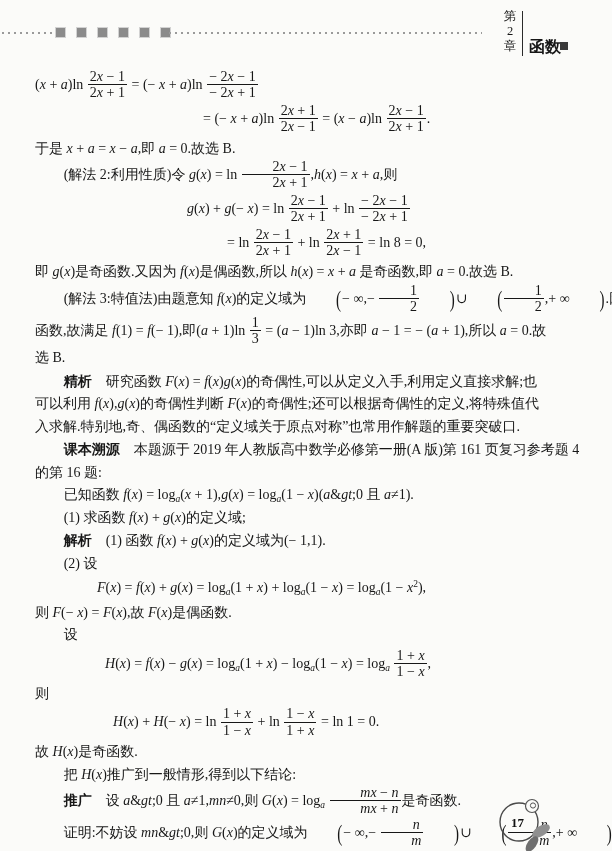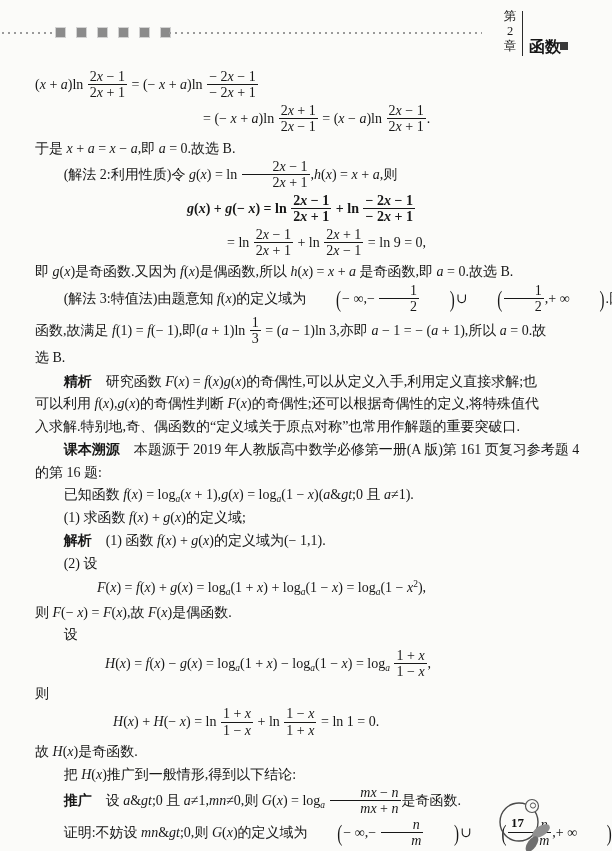--- a/index.html
+++ b/index.html
@@ -25,21 +25,21 @@
   .section-sq{position:absolute;left:560px;top:42px;width:8px;height:8px;background:#3a3a3a;}
 
   
   .content{position:absolute;top:68px;left:35px;width:547px;}
   .line{font-size:14px;line-height:22.5px;white-space:nowrap;}
   .line i{font-style:italic;}
   .indent{text-indent:2.05em;}
   .eq{margin:2px 0;}
   .c1{}
   .c2{margin-left:168px;}
-  .c3{margin-left:152px;font-weight:bold;}
+  .c3{margin-left:152px;}
   .c4{margin-left:192px;}
   .c5{margin-left:62px;}
   .c6{margin-left:70px;}
   .c7{margin-left:78px;}
   .bold{font-weight:700;font-family:"Liberation Sans","DejaVu Sans",sans-serif;}
   .frac{display:inline-block;vertical-align:middle;text-align:center;
     font-size:14px;line-height:1.1;margin:0 1px;position:relative;top:-1px;}
   .frac .num,.frac .den{display:block;padding:0 2px;}
   .frac .den{border-top:1px solid #171717;}
   sub{font-size:9.5px;vertical-align:-3px;line-height:0;}
@@ -75,21 +75,21 @@
     <span class="section">函数</span>
     <span class="section-sq"></span>
   </div>
 
   <div class="content">
       <div class="line eq c1"><span>(<i>x</i> + <i>a</i>)ln </span><span class="frac"><span class="num">2<i>x</i> − 1</span><span class="den">2<i>x</i> + 1</span></span><span> = (− <i>x</i> + <i>a</i>)ln </span><span class="frac"><span class="num">− 2<i>x</i> − 1</span><span class="den">− 2<i>x</i> + 1</span></span></div>
       <div class="line eq c2"><span>= (− <i>x</i> + <i>a</i>)ln </span><span class="frac"><span class="num">2<i>x</i> + 1</span><span class="den">2<i>x</i> − 1</span></span><span> = (<i>x</i> − <i>a</i>)ln </span><span class="frac"><span class="num">2<i>x</i> − 1</span><span class="den">2<i>x</i> + 1</span></span><span>.</span></div>
       <div class="line body"><span>于是 <i>x</i> + <i>a</i> = <i>x</i> − <i>a</i>,即 <i>a</i> = 0.故选 B.</span></div>
       <div class="line body indent"><span>(解法 2:利用性质)令 <i>g</i>(<i>x</i>) = ln </span><span class="frac"><span class="num">2<i>x</i> − 1</span><span class="den">2<i>x</i> + 1</span></span><span>,<i>h</i>(<i>x</i>) = <i>x</i> + <i>a</i>,则</span></div>
       <div class="line eq c3"><span><i>g</i>(<i>x</i>) + <i>g</i>(− <i>x</i>) = ln </span><span class="frac"><span class="num">2<i>x</i> − 1</span><span class="den">2<i>x</i> + 1</span></span><span> + ln </span><span class="frac"><span class="num">− 2<i>x</i> − 1</span><span class="den">− 2<i>x</i> + 1</span></span></div>
-      <div class="line eq c4"><span>= ln </span><span class="frac"><span class="num">2<i>x</i> − 1</span><span class="den">2<i>x</i> + 1</span></span><span> + ln </span><span class="frac"><span class="num">2<i>x</i> + 1</span><span class="den">2<i>x</i> − 1</span></span><span> = ln 9 = 0,</span></div>
+      <div class="line eq c4"><span>= ln </span><span class="frac"><span class="num">2<i>x</i> − 1</span><span class="den">2<i>x</i> + 1</span></span><span> + ln </span><span class="frac"><span class="num">2<i>x</i> + 1</span><span class="den">2<i>x</i> − 1</span></span><span> = ln 8 = 0,</span></div>
       <div class="line body"><span>即 <i>g</i>(<i>x</i>)是奇函数.又因为 <i>f</i>(<i>x</i>)是偶函数,所以 <i>h</i>(<i>x</i>) = <i>x</i> + <i>a</i> 是奇函数,即 <i>a</i> = 0.故选 B.</span></div>
       <div class="line body indent"><span>(解法 3:特值法)由题意知 <i>f</i>(<i>x</i>)的定义域为</span><span class="bigp">(</span><span>− ∞,− </span><span class="frac"><span class="num">1</span><span class="den">2</span></span><span class="bigp">)</span><span>∪</span><span class="bigp">(</span><span class="frac"><span class="num">1</span><span class="den">2</span></span><span>,+ ∞</span><span class="bigp">)</span><span>.因为 ()是偶</span></div>
       <div class="line body"><span>函数,故满足 <i>f</i>(1) = <i>f</i>(− 1),即(<i>a</i> + 1)ln </span><span class="frac"><span class="num">1</span><span class="den">3</span></span><span> = (<i>a</i> − 1)ln 3,亦即 <i>a</i> − 1 = − (<i>a</i> + 1),所以 <i>a</i> = 0.故</span></div>
       <div class="line body"><span>选 B.</span></div>
       <div class="line body indent"><span class="bold">精析</span><span>　研究函数 <i>F</i>(<i>x</i>) = <i>f</i>(<i>x</i>)<i>g</i>(<i>x</i>)的奇偶性,可以从定义入手,利用定义直接求解;也</span></div>
       <div class="line body"><span>可以利用 <i>f</i>(<i>x</i>),<i>g</i>(<i>x</i>)的奇偶性判断 <i>F</i>(<i>x</i>)的奇偶性;还可以根据奇偶性的定义,将特殊值代</span></div>
       <div class="line body"><span>入求解.特别地,奇、偶函数的“定义域关于原点对称”也常用作解题的重要突破口.</span></div>
       <div class="line body indent"><span class="bold">课本溯源</span><span>　本题源于 2019 年人教版高中数学必修第一册(A 版)第 161 页复习参考题 4</span></div>
       <div class="line body"><span>的第 16 题:</span></div>
       <div class="line body indent kai"><span>已知函数 <i>f</i>(<i>x</i>) = log</span><sub><i>a</i></sub><span>(<i>x</i> + 1),<i>g</i>(<i>x</i>) = log</span><sub><i>a</i></sub><span>(1 − <i>x</i>)(<i>a</i>&amp;<i>gt</i>;0 且 <i>a</i>≠1).</span></div>

